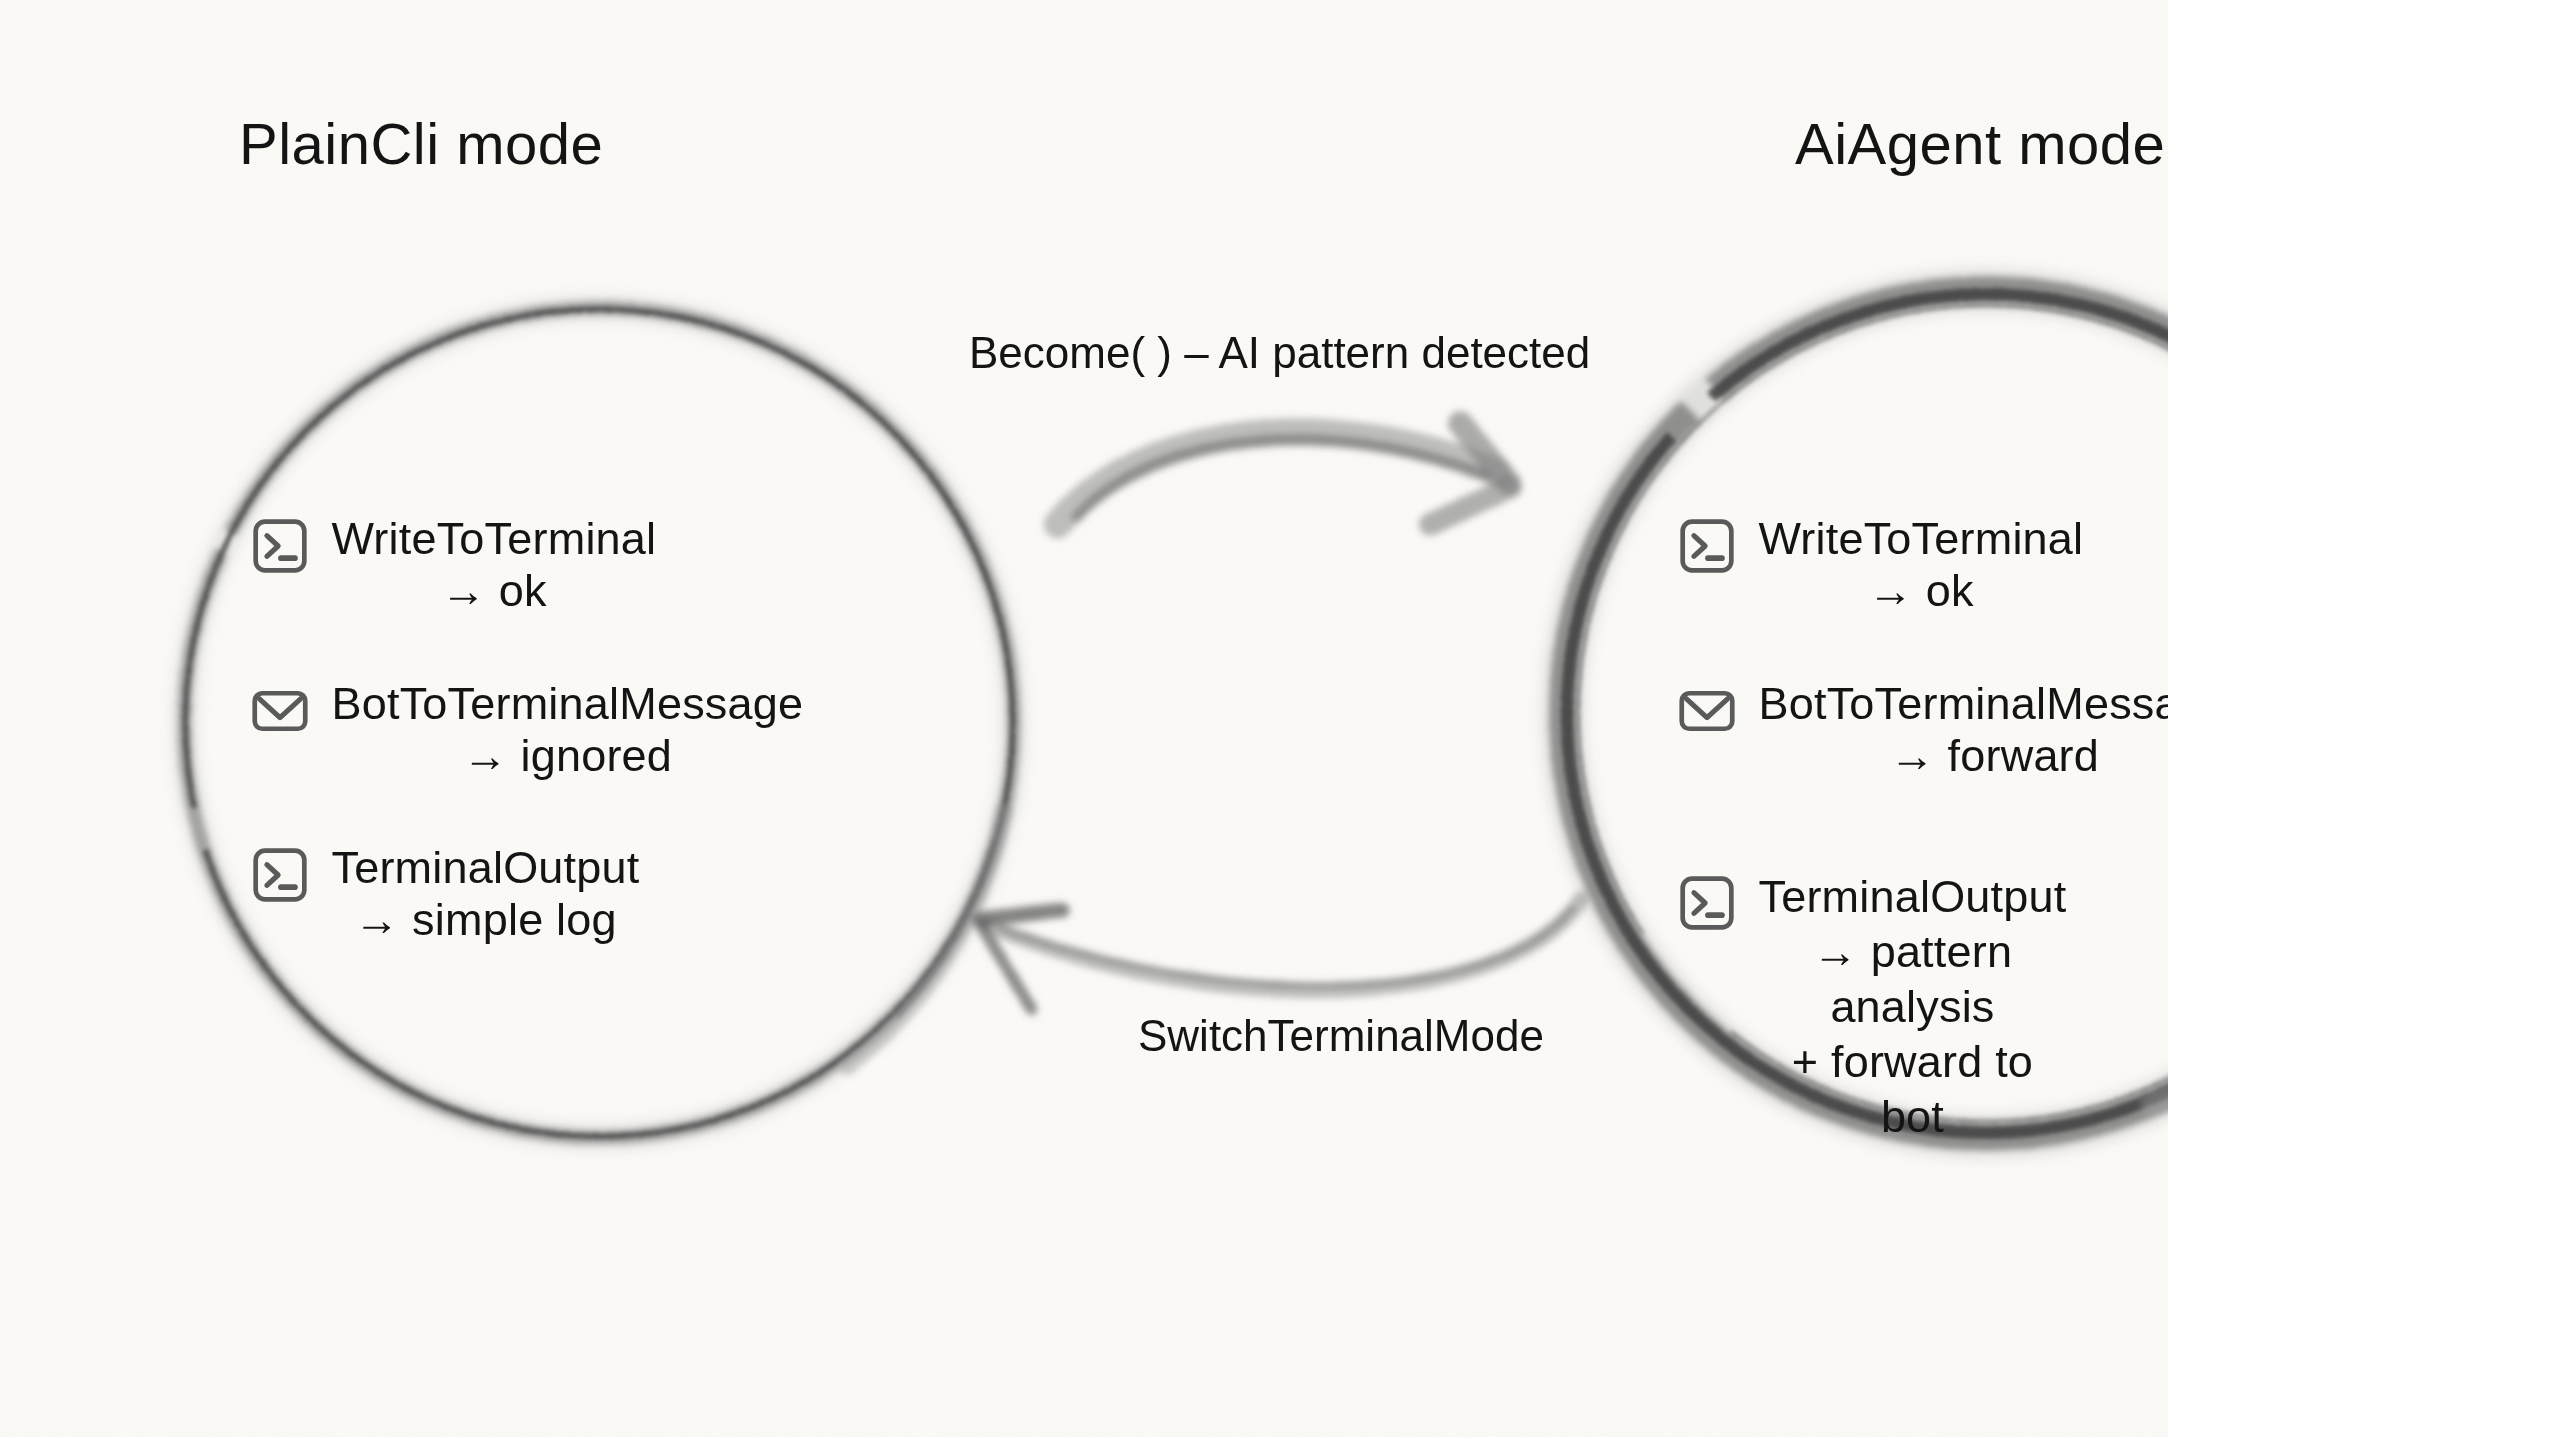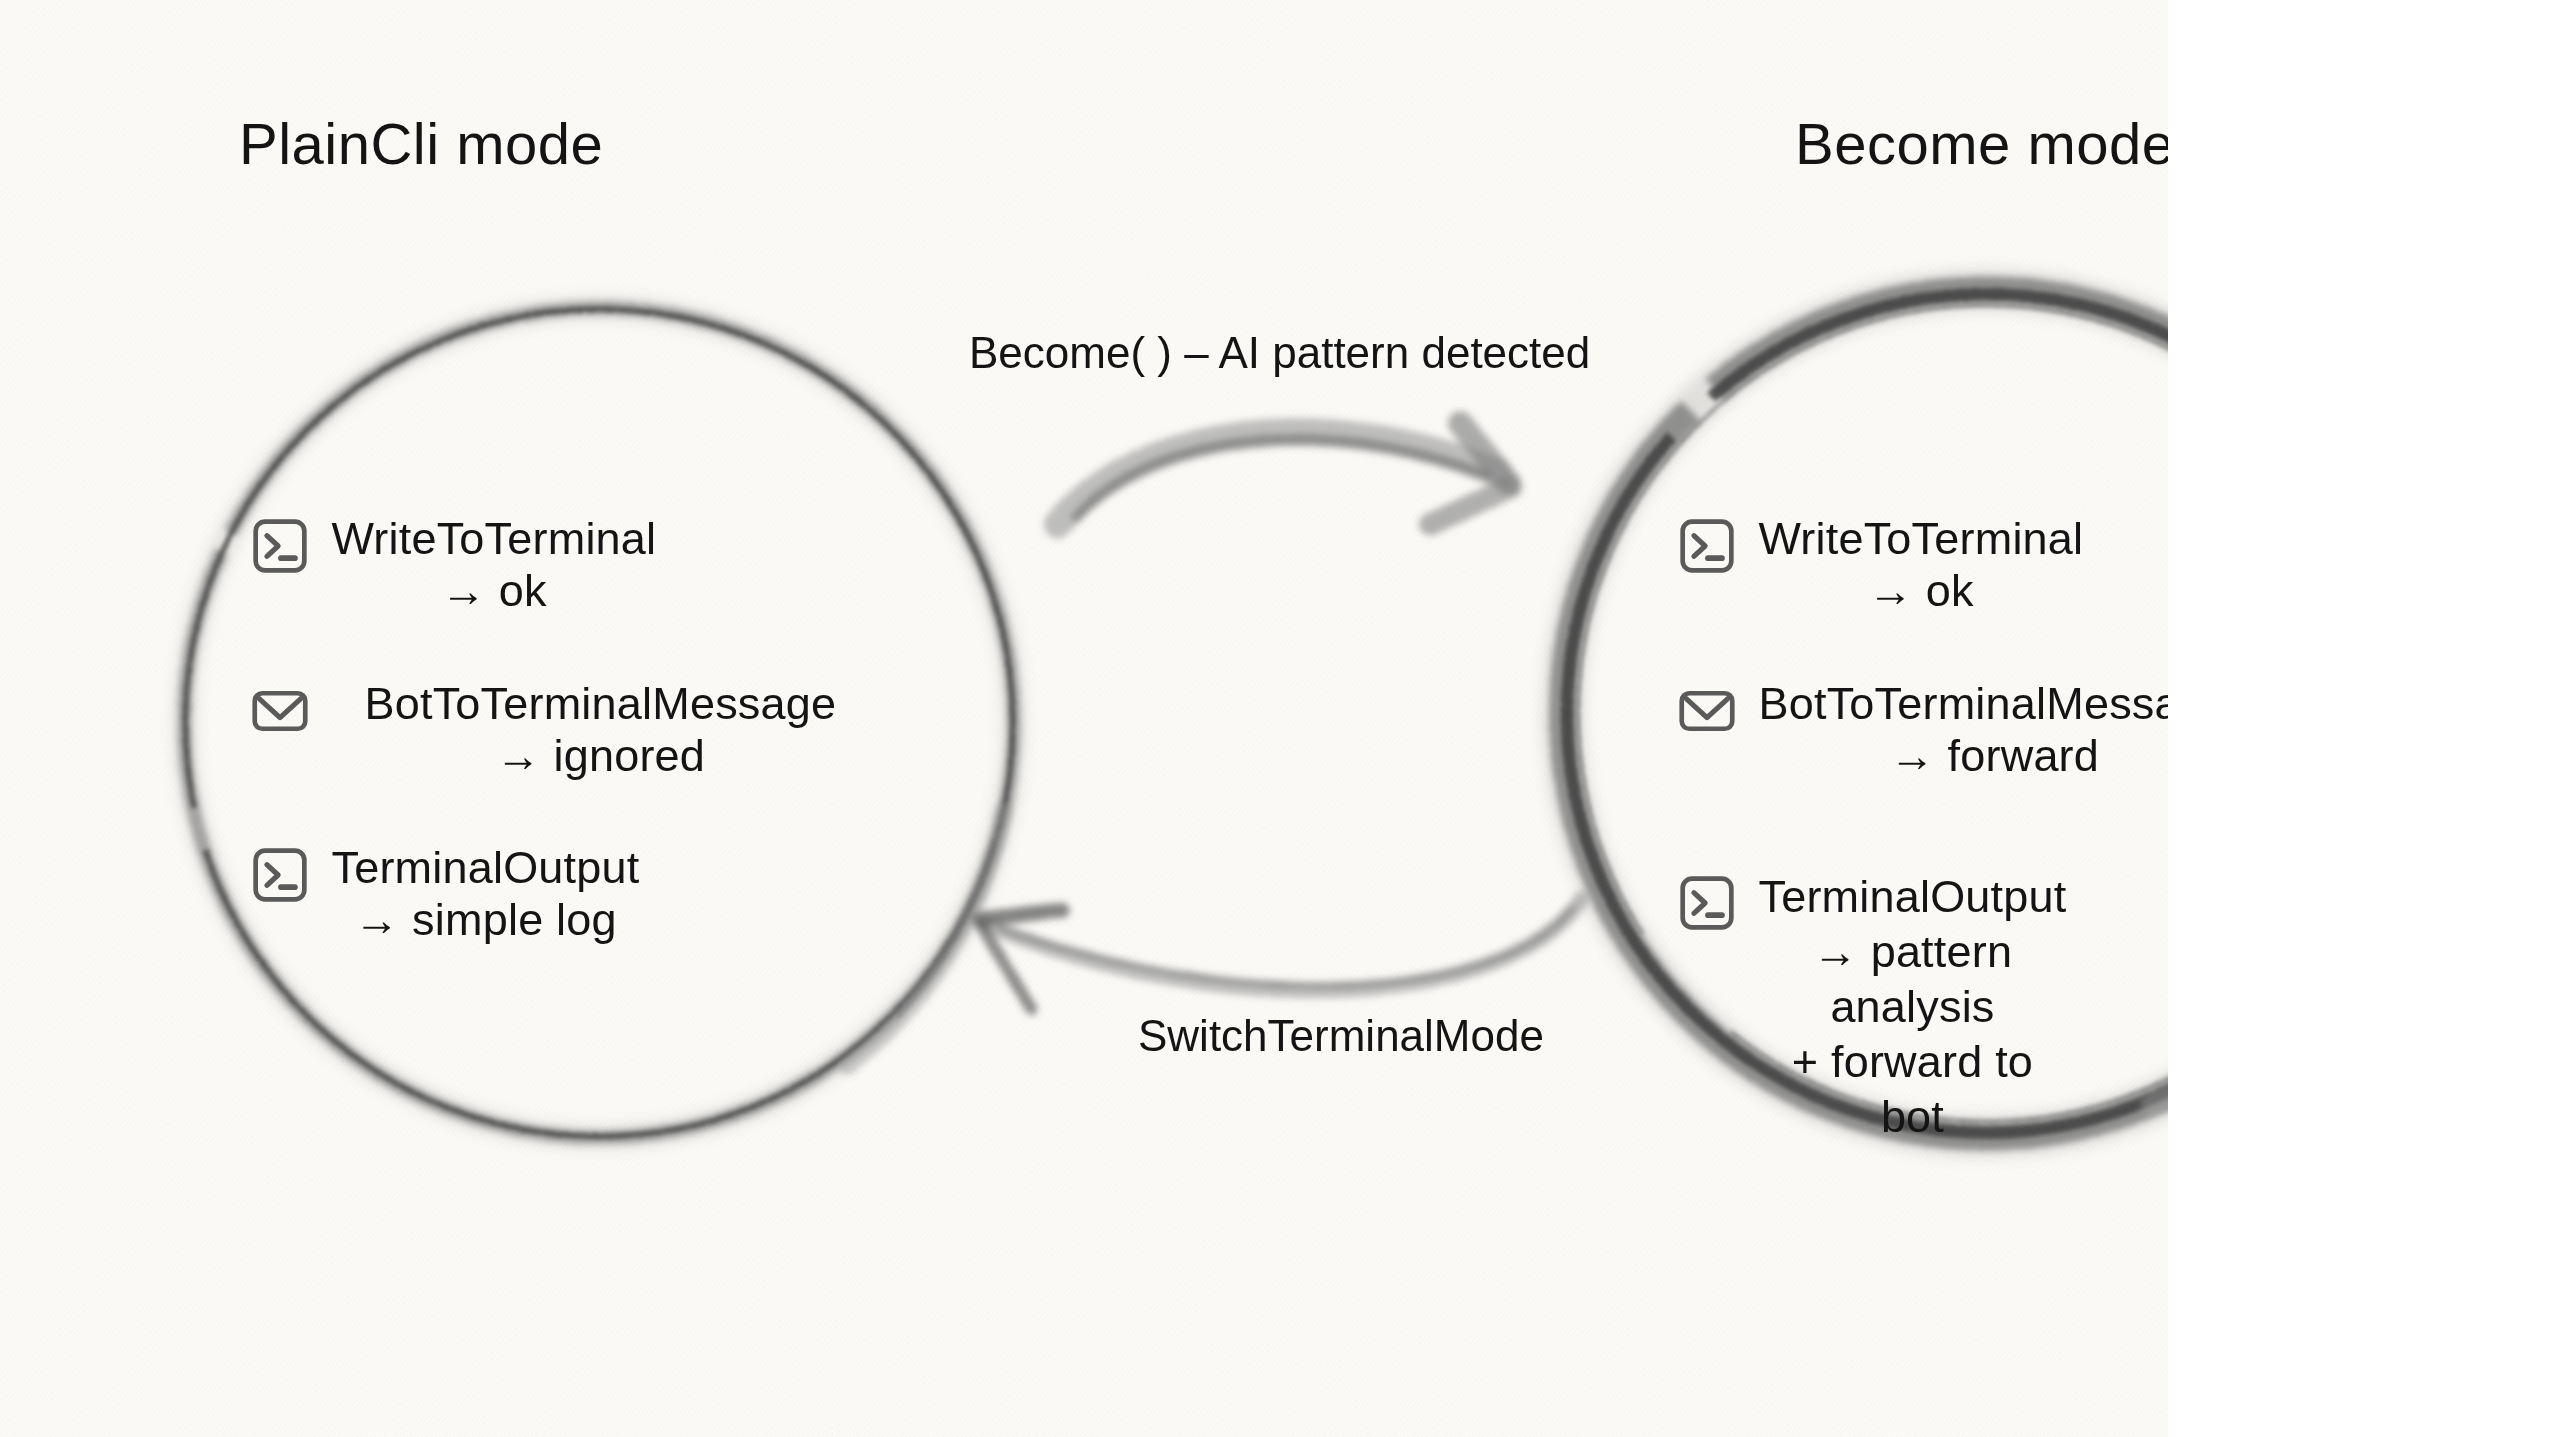--- a/index.html
+++ b/index.html
@@ -145,40 +145,40 @@
       <path d="M 1690 960 C 1610 1080 1300 1090 1055 988" fill="none" stroke="#909090" stroke-width="17" stroke-linecap="round" opacity="0.58"></path>
       <path d="M 1680 970 C 1600 1072 1320 1080 1068 992" fill="none" stroke="#707070" stroke-width="6" stroke-linecap="round" opacity="0.6"></path>
 
       <path d="M 1046 982 L 1135 972" fill="none" stroke="#5e5e5e" stroke-width="16" stroke-linecap="round" opacity="0.75"></path>
       <path d="M 1048 988 L 1102 1078" fill="none" stroke="#5e5e5e" stroke-width="13" stroke-linecap="round" opacity="0.7"></path>
     </g>
   </svg>
 
   <div class="mode-title" id="title-left">PlainCli mode</div>
 
-  <div class="mode-title" id="title-right">Become mode</div>
+  <div class="mode-title" id="title-right">AiAgent mode</div>
 
   <div class="arrow-label" id="label-top">Become( ) – AI pattern detected</div>
 
   <div class="arrow-label" id="label-bottom">SwitchTerminalMode</div>
 
   <div class="item-list" id="list-left">
 
     <div class="item-row" style="top:0px;left:0px;">
       <span class="item-icon">
         <svg viewBox="0 0 62 62">
           <rect x="5" y="5" width="52" height="52" rx="10" ry="10" fill="none" stroke="#5a5a5a" stroke-width="5"></rect>
           <path d="M17 20 L29 31 L17 42" fill="none" stroke="#5a5a5a" stroke-width="5.5" stroke-linecap="round" stroke-linejoin="round"></path>
           <line x1="32" y1="44" x2="47" y2="44" stroke="#5a5a5a" stroke-width="6" stroke-linecap="round"></line>
         </svg>
       </span>
       <span class="item-text">WriteToTerminal → ok</span>
     </div>
 
-    <div class="item-row" style="top:165px;left:0px;gap:33px;">
+    <div class="item-row" style="top:165px;left:0px;">
       <span class="item-icon">
         <svg viewBox="0 0 62 62">
           <rect x="4" y="12" width="54" height="38" rx="8" ry="8" fill="none" stroke="#5a5a5a" stroke-width="5"></rect>
           <path d="M9 18 L31 38 L53 18" fill="none" stroke="#5a5a5a" stroke-width="5.5" stroke-linecap="round" stroke-linejoin="round"></path>
         </svg>
       </span>
       <span class="item-text">BotToTerminalMessage → ignored</span>
     </div>
 
     <div class="item-row" style="top:329px;left:0px;">

